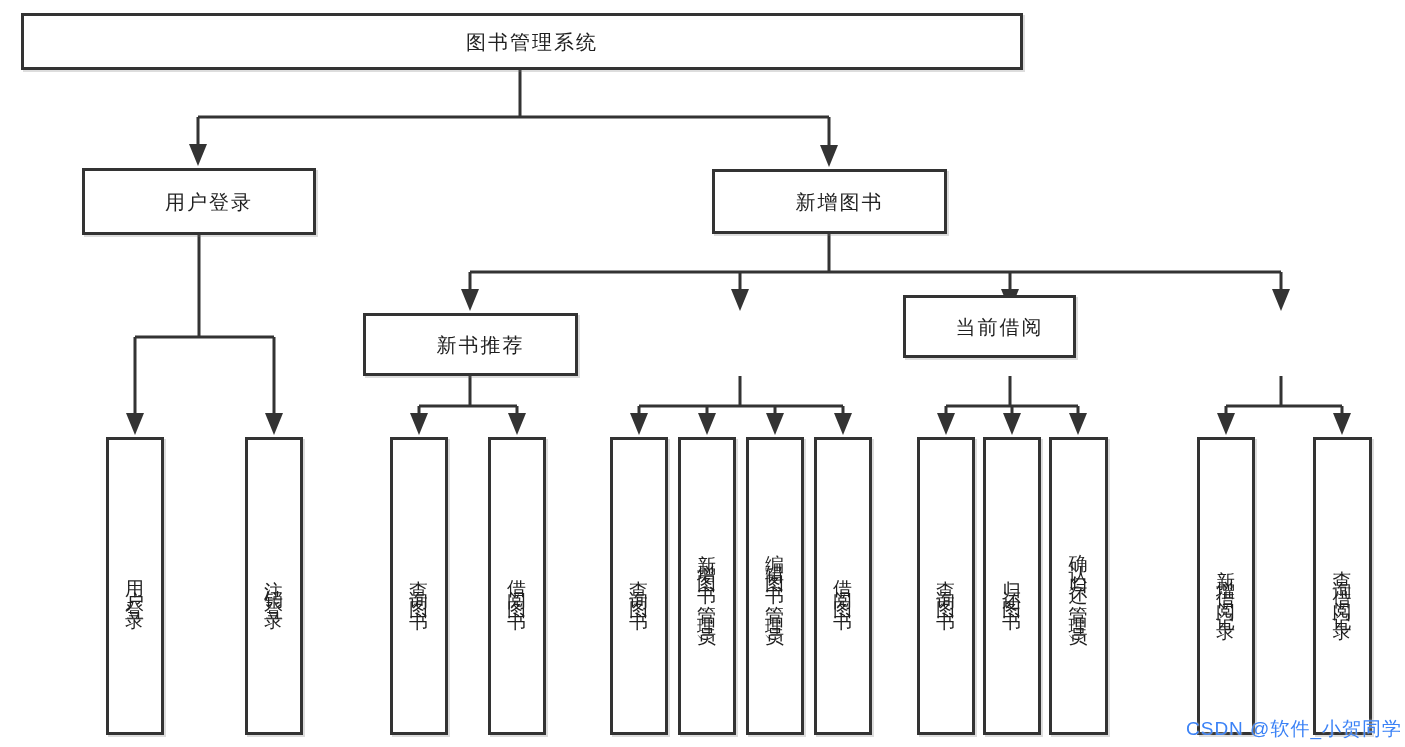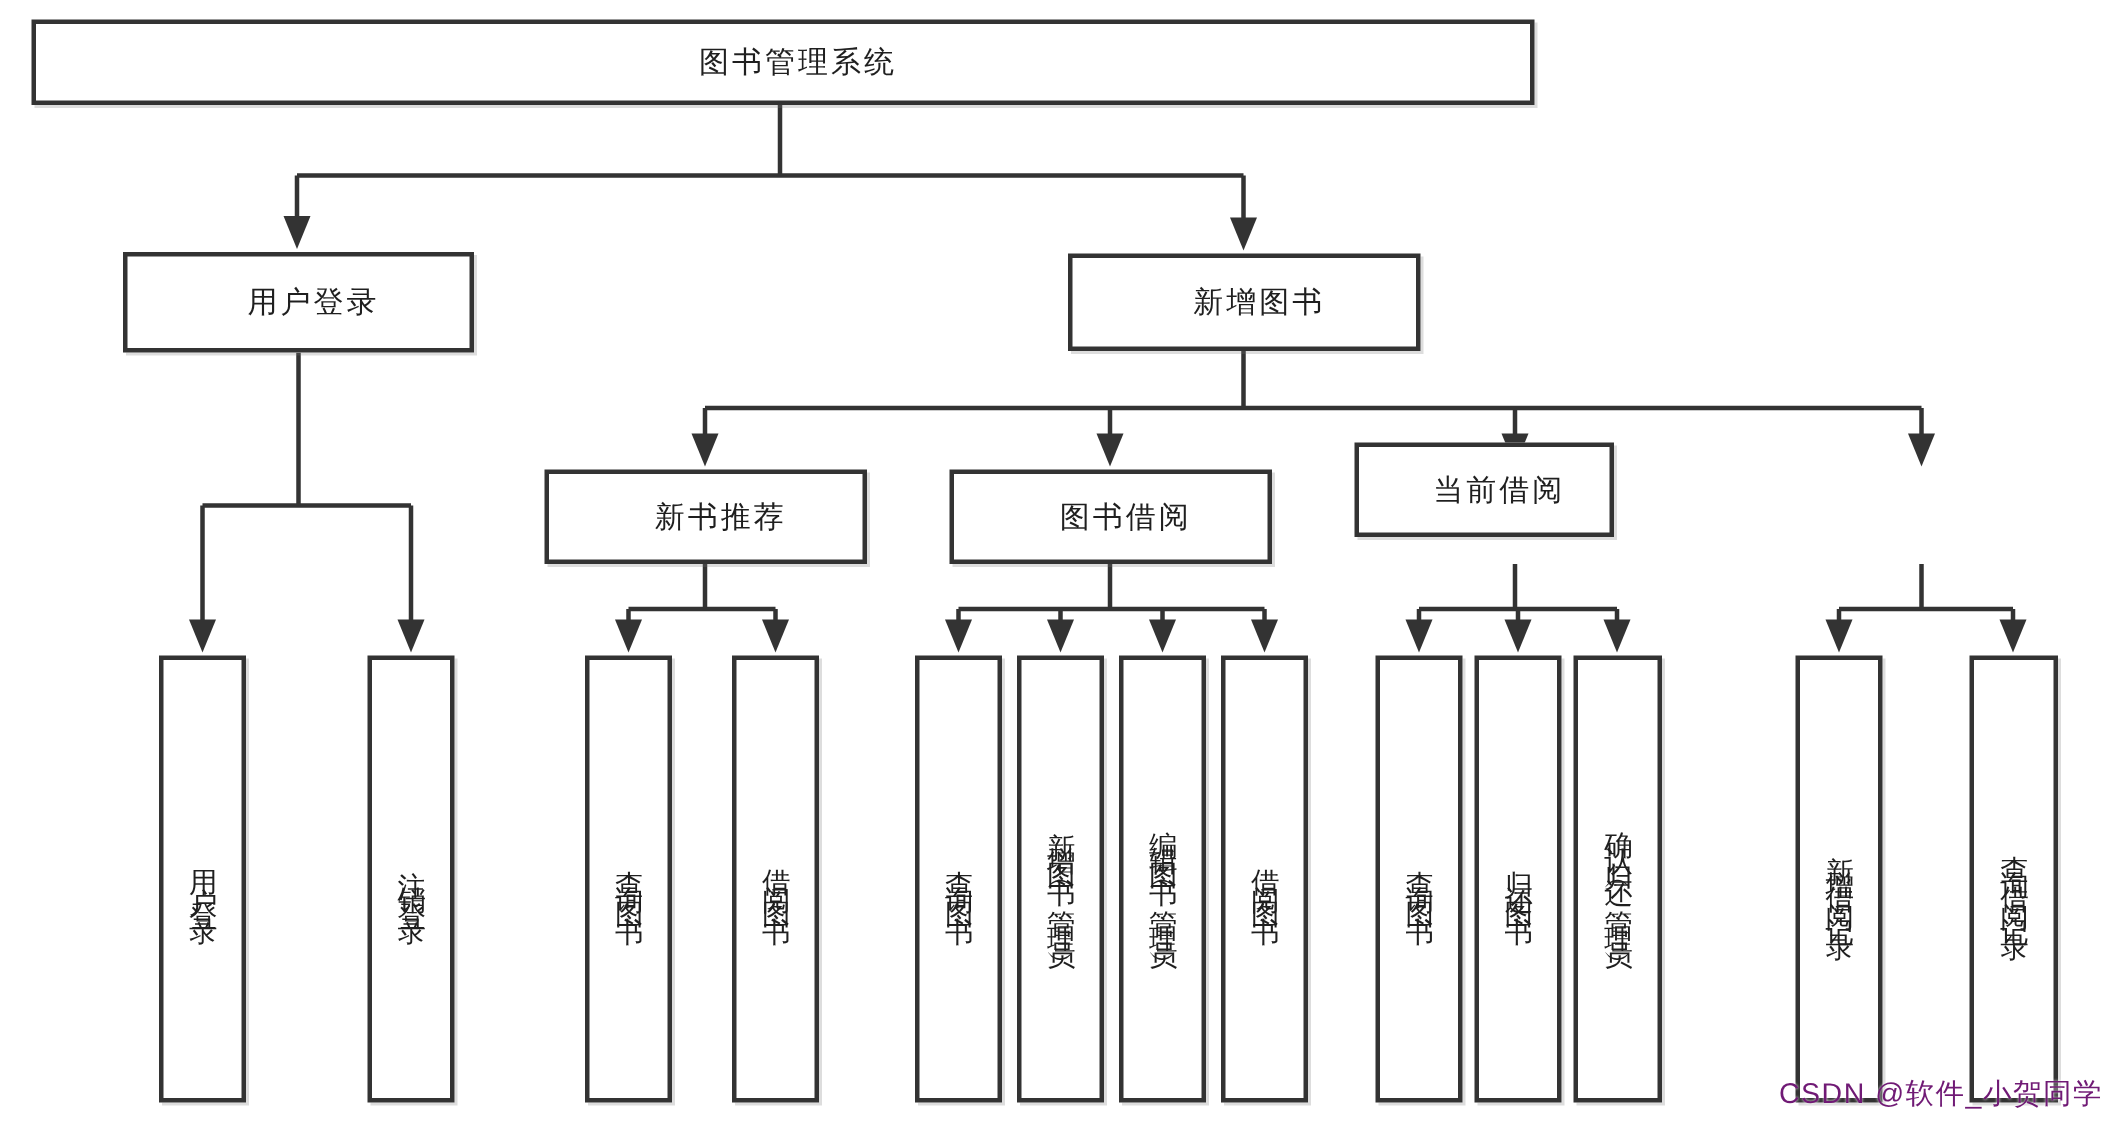--- a/index.html
+++ b/index.html
@@ -58,21 +58,21 @@
     text-orientation: mixed;
     letter-spacing: 0.55em;
     line-height: 1;
   }
   .watermark {
     position: absolute;
     left: 1186px;
     top: 716px;
     z-index: 2;
     font-size: 19px;
-    color: #701a75;
+    color: #3b82f6;
     letter-spacing: 1px;
     white-space: nowrap;
     text-shadow: 0 0 2px #ffffff;
   }
 </style>
 </head>
 <body>
 
 <div class="stage">
 
@@ -125,21 +125,20 @@
       <polygon points="1333,413 1351,413 1342,435"></polygon>
     </g>
   </svg>
 
   <div class="box h" style="left:21px; top:13px; width:1002px; height:57px">图书管理系统</div>
 
   <div class="box h" style="left:82px; top:168px; width:234px; height:67px">用户登录</div>
   <div class="box h" style="left:712px; top:169px; width:235px; height:65px">新增图书</div>
 
   <div class="box h" style="left:363px; top:313px; width:215px; height:63px">新书推荐</div>
-  <div class="box h" style="left:633px; top:313px; width:215px; height:63px">图书借阅</div>
   <div class="box h" style="left:903px; top:295px; width:173px; height:63px">当前借阅</div>
 
   <div class="box v" style="left:106px; top:437px; width:58px; height:298px">用户登录</div>
   <div class="box v" style="left:245px; top:437px; width:58px; height:298px">注销登录</div>
 
   <div class="box v" style="left:390px; top:437px; width:58px; height:298px">查询图书</div>
   <div class="box v" style="left:488px; top:437px; width:58px; height:298px">借阅图书</div>
 
   <div class="box v" style="left:610px; top:437px; width:58px; height:298px">查询图书</div>
   <div class="box v" style="left:678px; top:437px; width:58px; height:298px">新增图书（管理员）</div>

